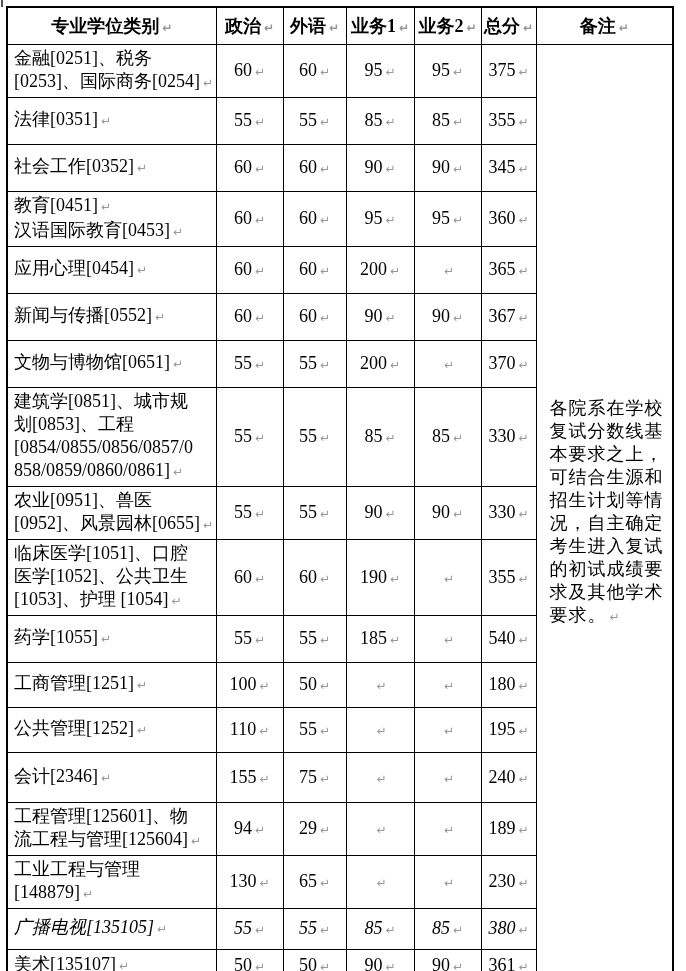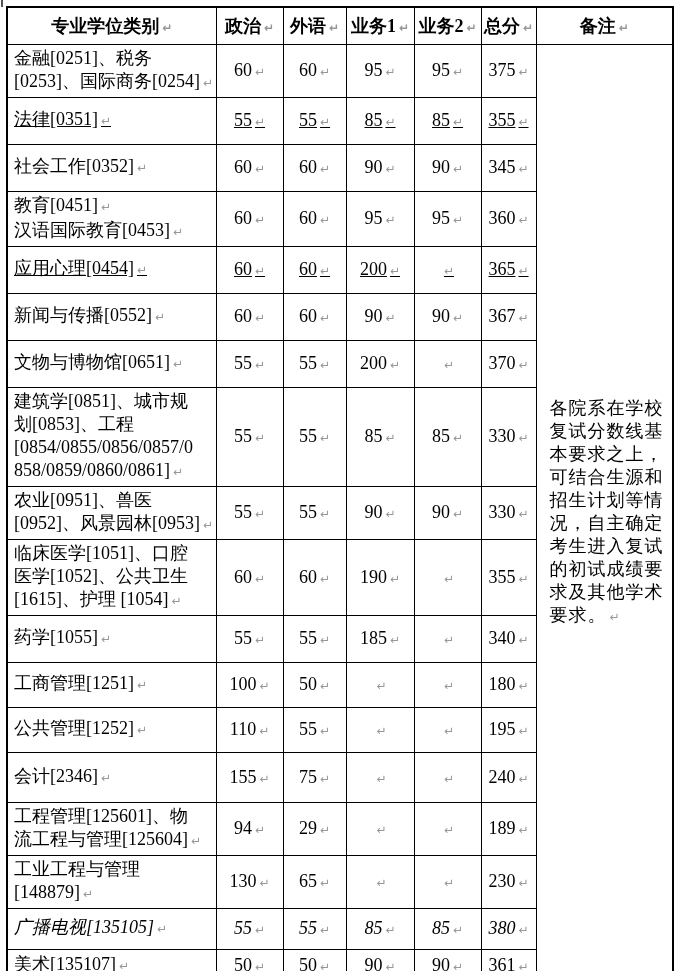--- a/index.html
+++ b/index.html
@@ -62,24 +62,24 @@
   .pm {
     font-family: "DejaVu Sans", sans-serif;
     color: #979797;
     font-size: 12px;
     margin-left: 3px;
     letter-spacing: 0;
     vertical-align: baseline;
   }
   
   tbody tr:nth-child(1)  { height: 52px; }
-  tbody tr:nth-child(2)  { height: 47px; text-decoration: underline; }
+  tbody tr:nth-child(2)  { height: 47px; }
   tbody tr:nth-child(3)  { height: 47px; }
   tbody tr:nth-child(4)  { height: 52px; }
-  tbody tr:nth-child(5)  { height: 47px; text-decoration: underline; }
+  tbody tr:nth-child(5)  { height: 47px; }
   tbody tr:nth-child(6)  { height: 47px; }
   tbody tr:nth-child(7)  { height: 47px; }
   tbody tr:nth-child(8)  { height: 96px; }
   tbody tr:nth-child(9)  { height: 52px; }
   tbody tr:nth-child(10) { height: 72px; }
   tbody tr:nth-child(11) { height: 47px; }
   tbody tr:nth-child(12) { height: 45px; }
   tbody tr:nth-child(13) { height: 45px; }
   tbody tr:nth-child(14) { height: 50px; }
   tbody tr:nth-child(15) { height: 49px; }
@@ -205,49 +205,49 @@
         </td>
         <td class="num"><span>55</span><span class="pm">↵</span></td>
         <td class="num"><span>55</span><span class="pm">↵</span></td>
         <td class="num"><span>85</span><span class="pm">↵</span></td>
         <td class="num"><span>85</span><span class="pm">↵</span></td>
         <td class="num"><span>330</span><span class="pm">↵</span></td>
       </tr>
       <tr>
         <td class="cat">
           <div class="para"><span>农业[0951]、兽医
-[0952]、风景园林[0953]</span><span class="pm">↵</span></div>
+[0952]、风景园林[0655]</span><span class="pm">↵</span></div>
         </td>
         <td class="num"><span>55</span><span class="pm">↵</span></td>
         <td class="num"><span>55</span><span class="pm">↵</span></td>
         <td class="num"><span>90</span><span class="pm">↵</span></td>
         <td class="num"><span>90</span><span class="pm">↵</span></td>
         <td class="num"><span>330</span><span class="pm">↵</span></td>
       </tr>
       <tr>
         <td class="cat">
           <div class="para"><span>临床医学[1051]、口腔
 医学[1052]、公共卫生
-[1615]、护理 [1054]</span><span class="pm">↵</span></div>
+[1053]、护理 [1054]</span><span class="pm">↵</span></div>
         </td>
         <td class="num"><span>60</span><span class="pm">↵</span></td>
         <td class="num"><span>60</span><span class="pm">↵</span></td>
         <td class="num"><span>190</span><span class="pm">↵</span></td>
         <td class="num"><span></span><span class="pm">↵</span></td>
         <td class="num"><span>355</span><span class="pm">↵</span></td>
       </tr>
       <tr>
         <td class="cat">
           <div class="para"><span>药学[1055]</span><span class="pm">↵</span></div>
         </td>
         <td class="num"><span>55</span><span class="pm">↵</span></td>
         <td class="num"><span>55</span><span class="pm">↵</span></td>
         <td class="num"><span>185</span><span class="pm">↵</span></td>
         <td class="num"><span></span><span class="pm">↵</span></td>
-        <td class="num"><span>340</span><span class="pm">↵</span></td>
+        <td class="num"><span>540</span><span class="pm">↵</span></td>
       </tr>
       <tr>
         <td class="cat">
           <div class="para"><span>工商管理[1251]</span><span class="pm">↵</span></div>
         </td>
         <td class="num"><span>100</span><span class="pm">↵</span></td>
         <td class="num"><span>50</span><span class="pm">↵</span></td>
         <td class="num"><span></span><span class="pm">↵</span></td>
         <td class="num"><span></span><span class="pm">↵</span></td>
         <td class="num"><span>180</span><span class="pm">↵</span></td>

